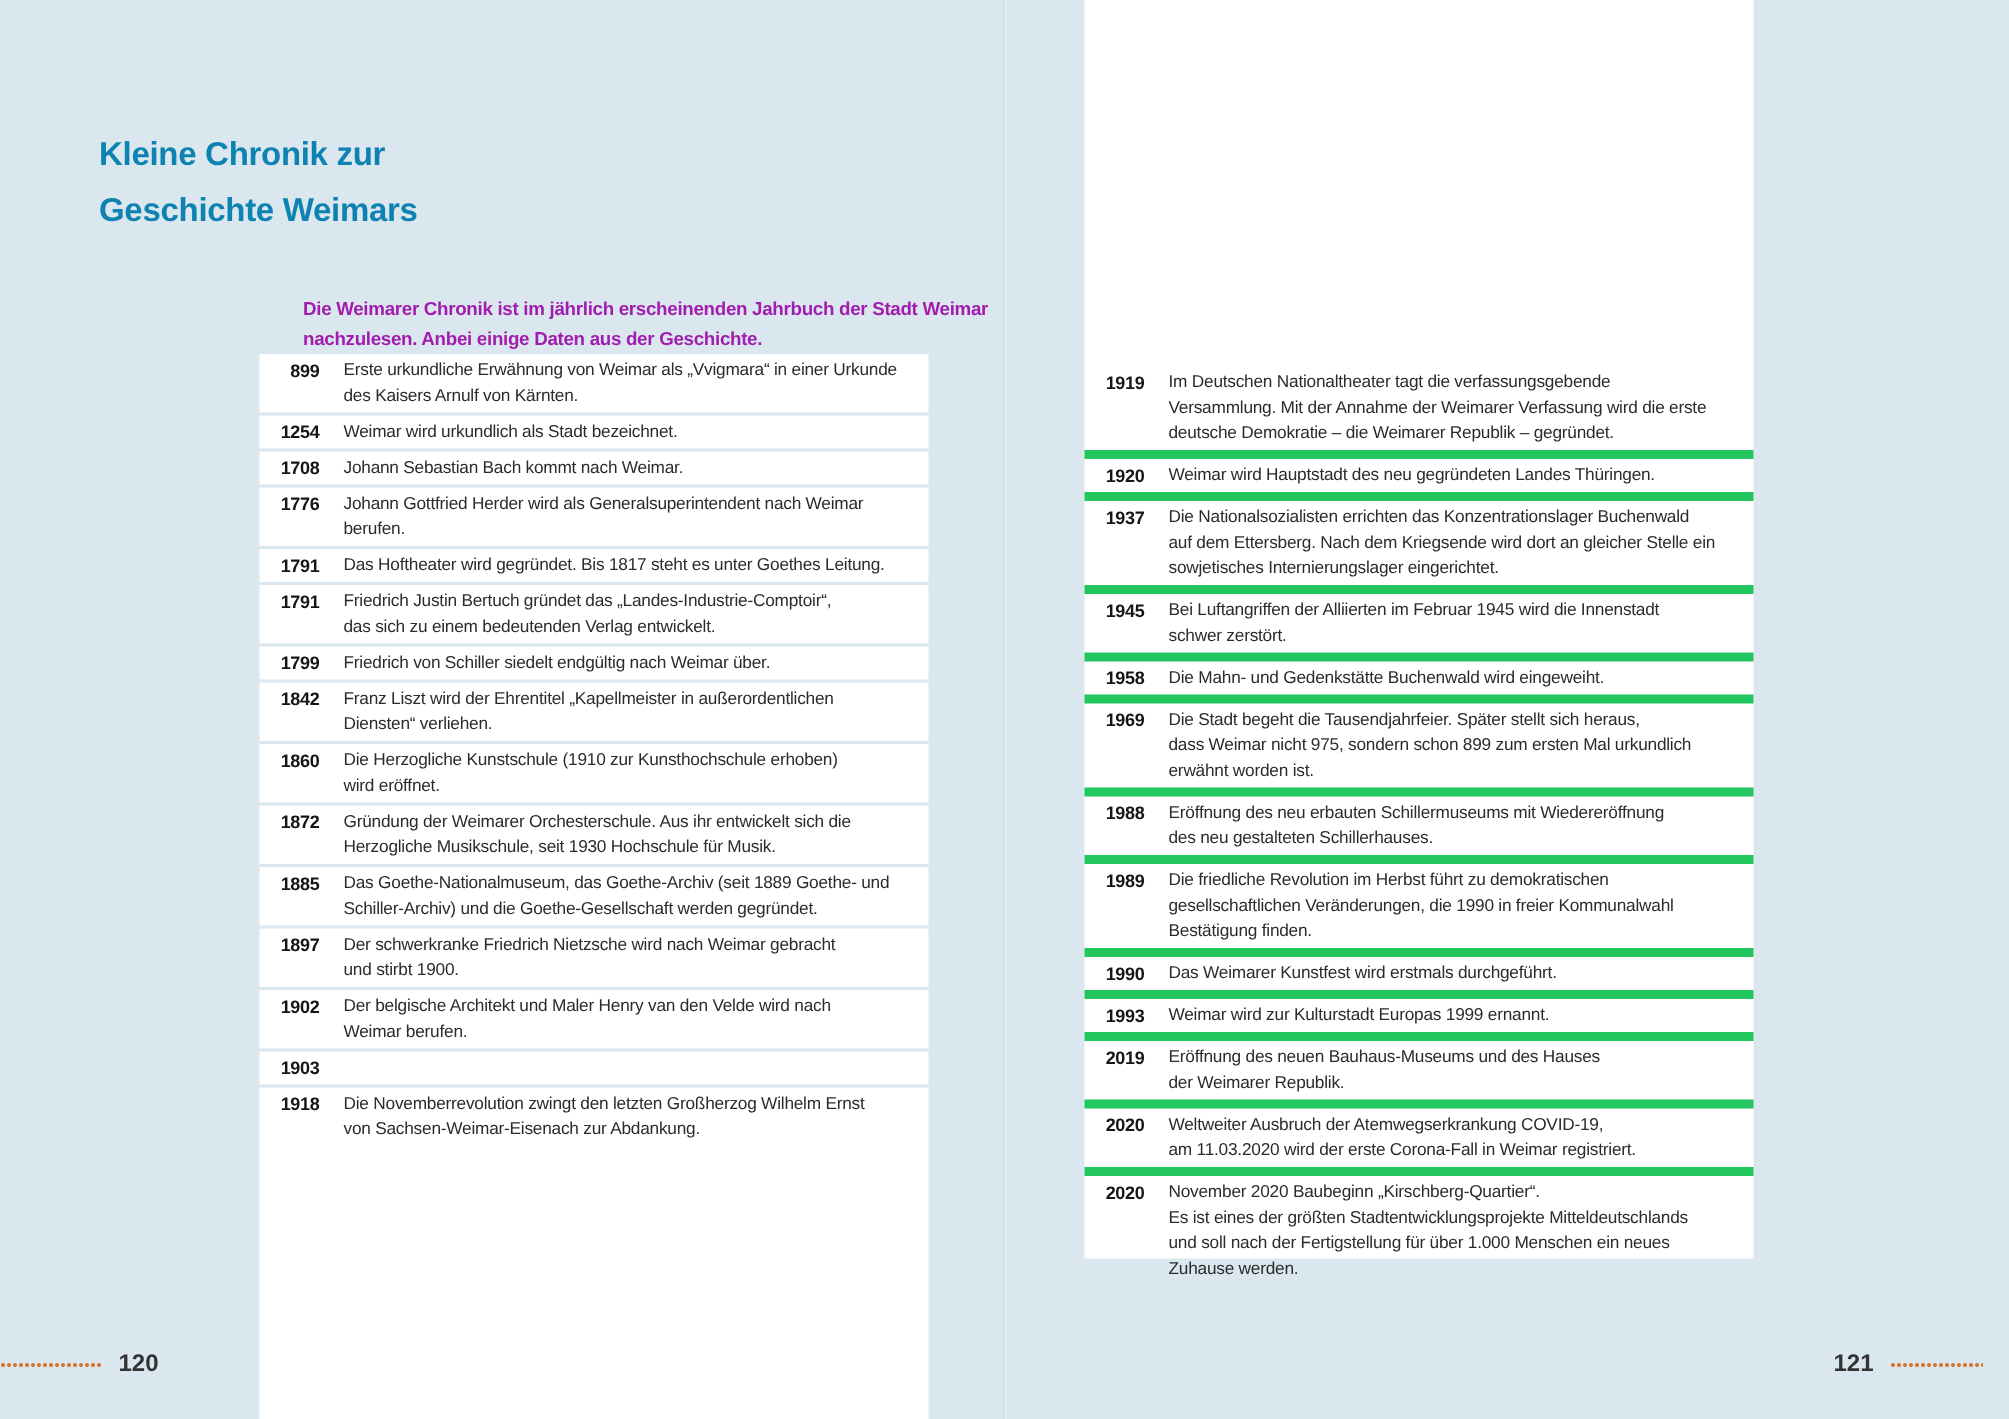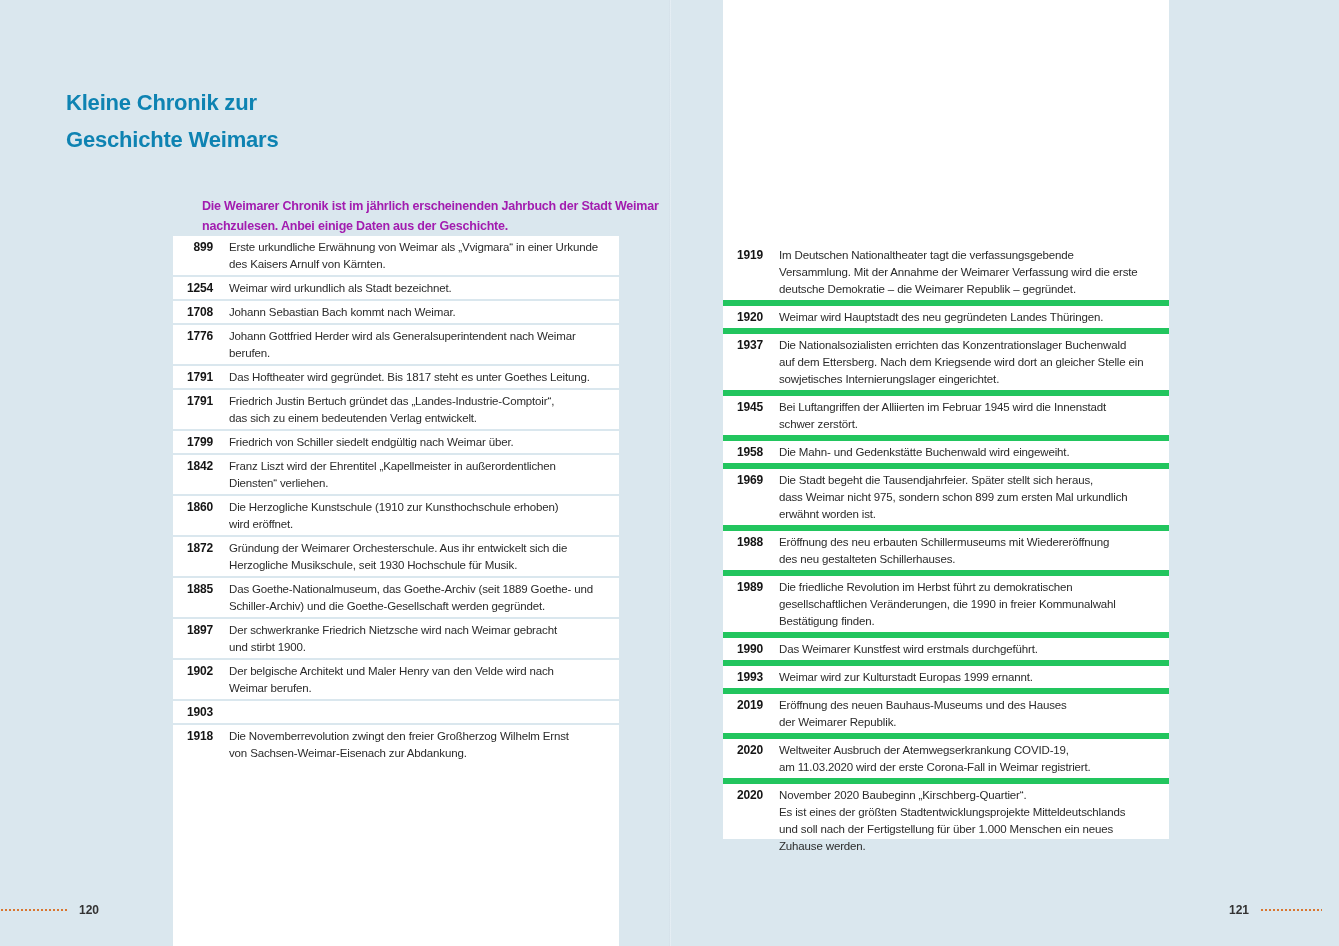--- a/index.html
+++ b/index.html
@@ -61,21 +61,21 @@
   }
 
   
   .footer {
     position:absolute; top:902px; height:16px;
     display:flex; align-items:center;
   }
   .footer-left  { left:0; }
   .footer-right { right:17px; }
   .page-num {
-    font-size:12px; font-weight:700; color:#333;
+    font-size:16px; font-weight:700; color:#333;
   }
   .dots {
     height:4px;
     background-image:radial-gradient(circle at 2px 2px, #d9762f 1.15px, rgba(0,0,0,0) 1.5px);
     background-size:4px 4px; background-repeat:repeat-x;
   }
   .dots-left  { width:68px; margin-right:11px; }
   .dots-right { width:62px; margin-left:11px; }
 </style>
 </head>
@@ -150,21 +150,21 @@
           <div class="trow">
             <div class="year">1902</div>
             <div class="event">Der belgische Architekt und Maler Henry van den Velde wird nach
 Weimar berufen.</div>
           </div>
           <div class="trow">
             <div class="year">1903</div>
           </div>
           <div class="trow">
             <div class="year">1918</div>
-            <div class="event">Die Novemberrevolution zwingt den freier Großherzog Wilhelm Ernst
+            <div class="event">Die Novemberrevolution zwingt den letzten Großherzog Wilhelm Ernst
 von Sachsen-Weimar-Eisenach zur Abdankung.</div>
           </div>
         </div>
     </div>
 
     <div class="footer footer-left">
       <span class="dots dots-left"></span>
       <span class="page-num">120</span>
     </div>
   </div>

